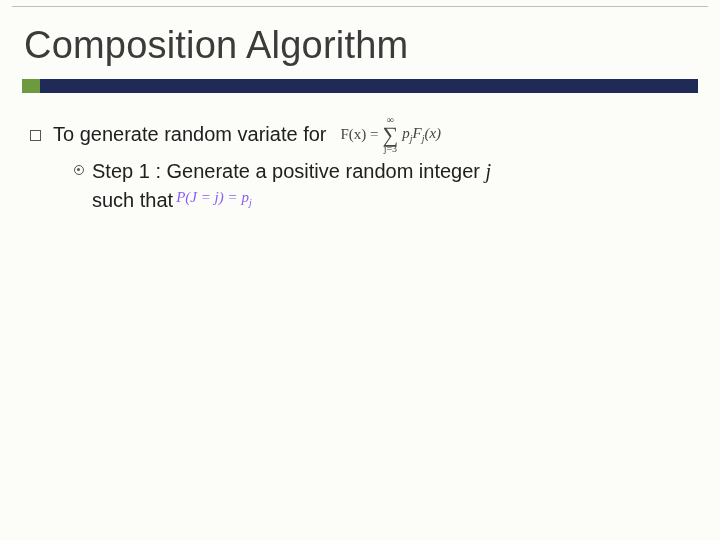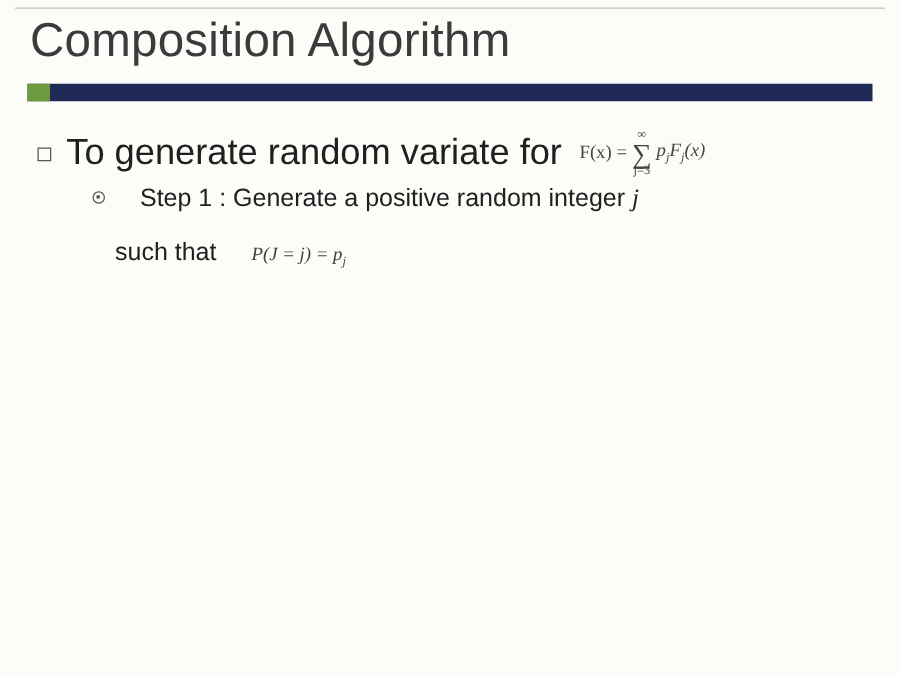--- a/index.html
+++ b/index.html
@@ -9,21 +9,21 @@
     background: #fcfcf8;
     font-family: Arial, Helvetica, sans-serif;
     color: #202020;
     position: relative;
     overflow: hidden;
   }
   .slide {
     width: 100%;
     height: 100%;
     box-sizing: border-box;
-    padding: 6px 22px 0 22px;
+    padding: 18px 22px 0 22px;
     position: relative;
   }
   .rule-top {
     position: absolute;
     top: 6px; left: 12px; right: 12px;
     height: 1px;
     background: #bfbfbf;
   }
   .title {
     font-size: 38px;
@@ -55,21 +55,21 @@
     gap: 12px;
     flex-wrap: nowrap;
   }
   .bullet-box {
     width: 11px; height: 11px;
     border: 1.6px solid #555;
     box-sizing: border-box;
     flex: 0 0 auto;
     margin-top: 2px;
   }
-  .l1-text { font-size: 29px; white-space: nowrap; }
+  .l1-text { font-size: 20px; white-space: nowrap; }
   .math-sum {
     display: inline-flex;
     align-items: center;
     gap: 4px;
     font-family: "Times New Roman", Times, serif;
     font-size: 15px;
     color: #444;
     margin-left: 2px;
   }
   .math-sum .Fx { white-space: nowrap; }
@@ -101,27 +101,27 @@
   }
   .bullet-dot::after {
     content: "";
     position: absolute;
     left: 2px; top: 2px;
     width: 3px; height: 3px;
     background: #555;
     border-radius: 50%;
   }
   .l2-body { flex: 1 1 auto; }
-  .step1-line { display: block; margin-left: 20px; }
-  .such-that-row { display: flex; align-items: flex-end; gap: 28px; margin-top: 16px; }
+  .step1-line { display: block; }
+  .such-that-row { display: flex; align-items: flex-start; gap: 3px; margin-top: 2px; }
   .inline-math {
     font-family: "Times New Roman", Times, serif;
     font-style: italic;
     font-size: 15px;
-    color: #404040;
+    color: #8b5cf6;
     white-space: nowrap;
   }
   .inline-math .sub { font-size: 10px; vertical-align: sub; }
 
   .gap { height: 22px; }
   .ital-j { font-family: "Times New Roman", Times, serif; font-style: italic; }
   .ital-Fj { font-family: "Times New Roman", Times, serif; font-style: italic; }
   .ital-Fj .sub { font-size: 13px; vertical-align: sub; }
 </style>
 </head>

